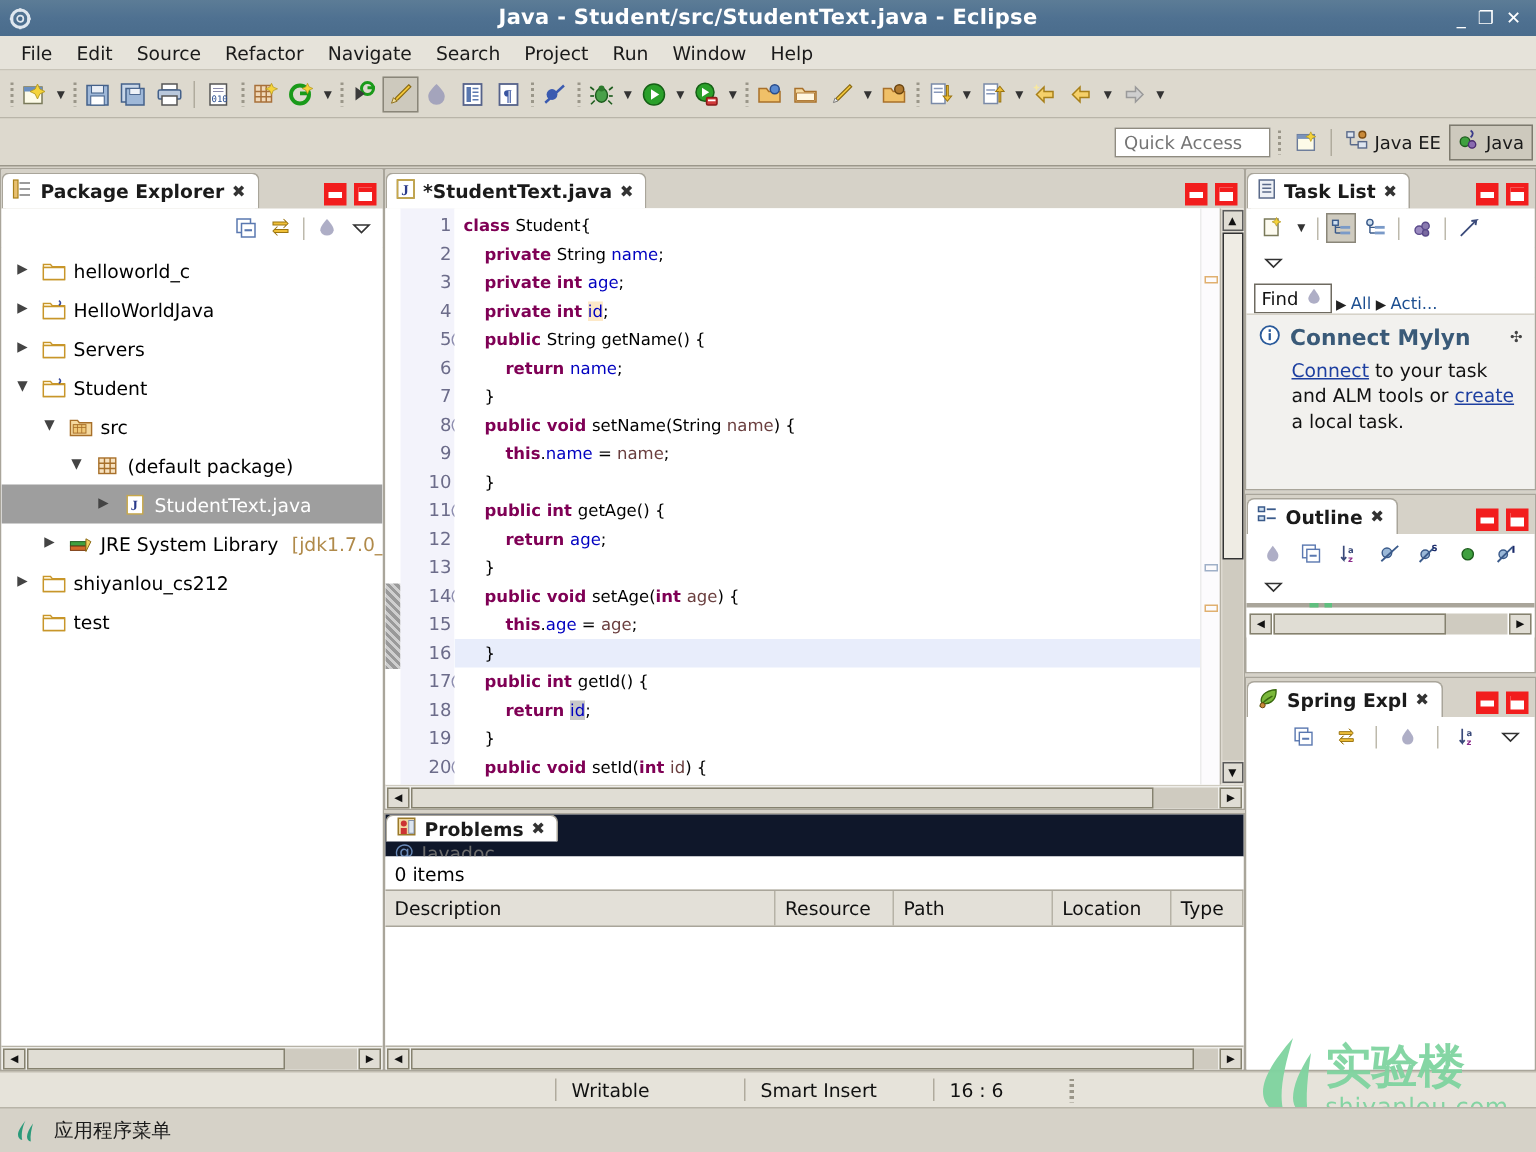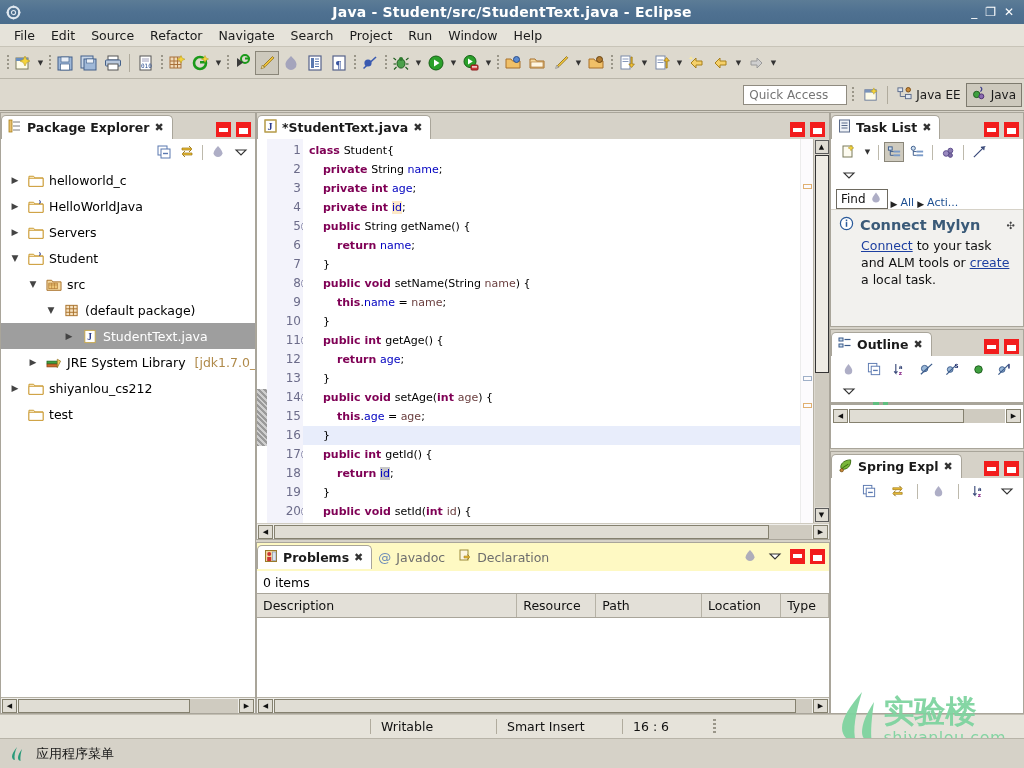--- a/index.html
+++ b/index.html
@@ -239,21 +239,21 @@
   .vs-btn { width:14px;height:14px;background:#e0ddd4;border:1px solid #5a5a5a;
     display:flex;align-items:center;justify-content:center;font-size:7px;color:#111;margin:1px 0;}
   .vs-track { flex:1; width:14px; background:#cfcbc0; position:relative; }
   .vs-thumb { position:absolute; left:0; width:14px; background:#efece4; border:1px solid #333; }
 
   .ed-hscroll { height:16px; background:#efeeea; display:flex; align-items:center; flex:none;
     border-top:1px solid #cfcbc0; }
 
   
   .problems { flex:1; display:flex; flex-direction:column; min-height:0; margin-top: 2px; }
-  .pb-tabs { height:28px; background:#fef9c3; display:flex; align-items:center; }
+  .pb-tabs { height:28px; background:#0f172a; display:flex; align-items:flex-start;flex-direction:column; }
   .pb-count { height:22px; display:flex; align-items:center; padding-left:6px; font-size:12.5px; background:#fff;}
   .pb-table { flex:1; background:#fff; display:flex; flex-direction:column; min-height:0; }
   .pb-head { height:25px; display:flex; background:#e3e0d8; border-top:1px solid #a9a59a; border-bottom:1px solid #a9a59a; }
   .pb-th { display:flex; align-items:center; padding-left:6px; font-size:12.5px; color:#111;
     border-right:1px solid #b6b2a6; }
 
   
   .right { width:194px; flex:none; display:flex; flex-direction:column; gap:2px; }
   .tasklist { height:215px; flex:none; }
   .outline { height:120px; flex:none; }

